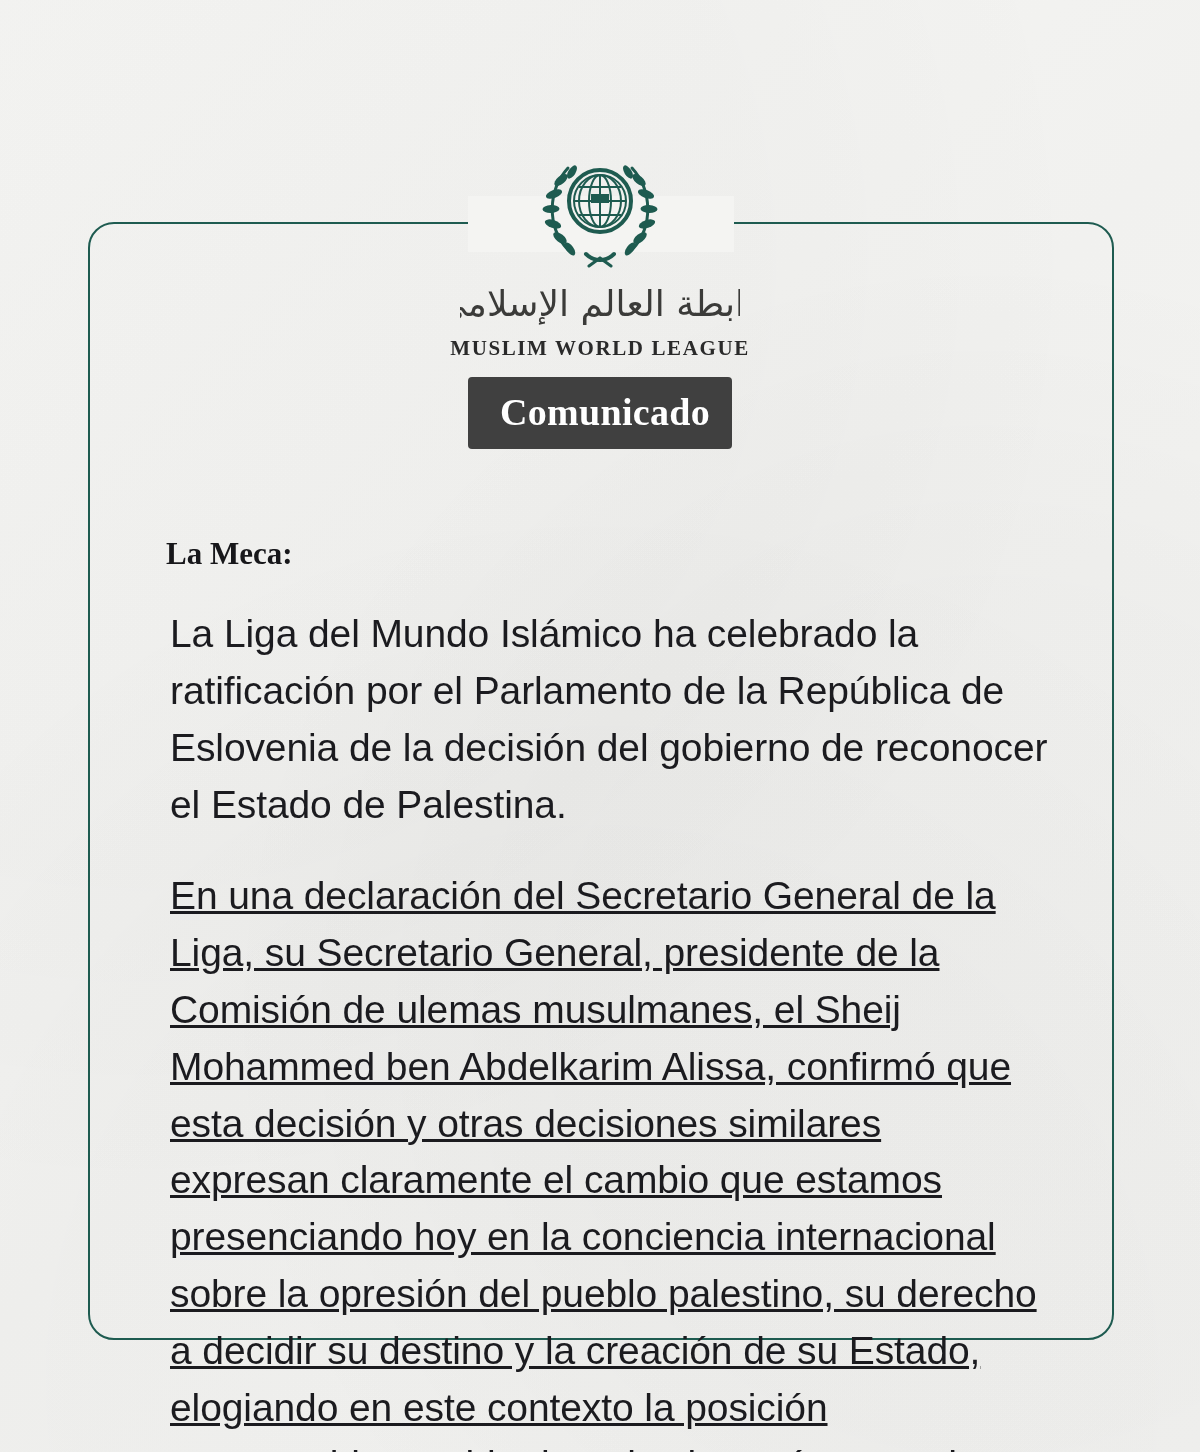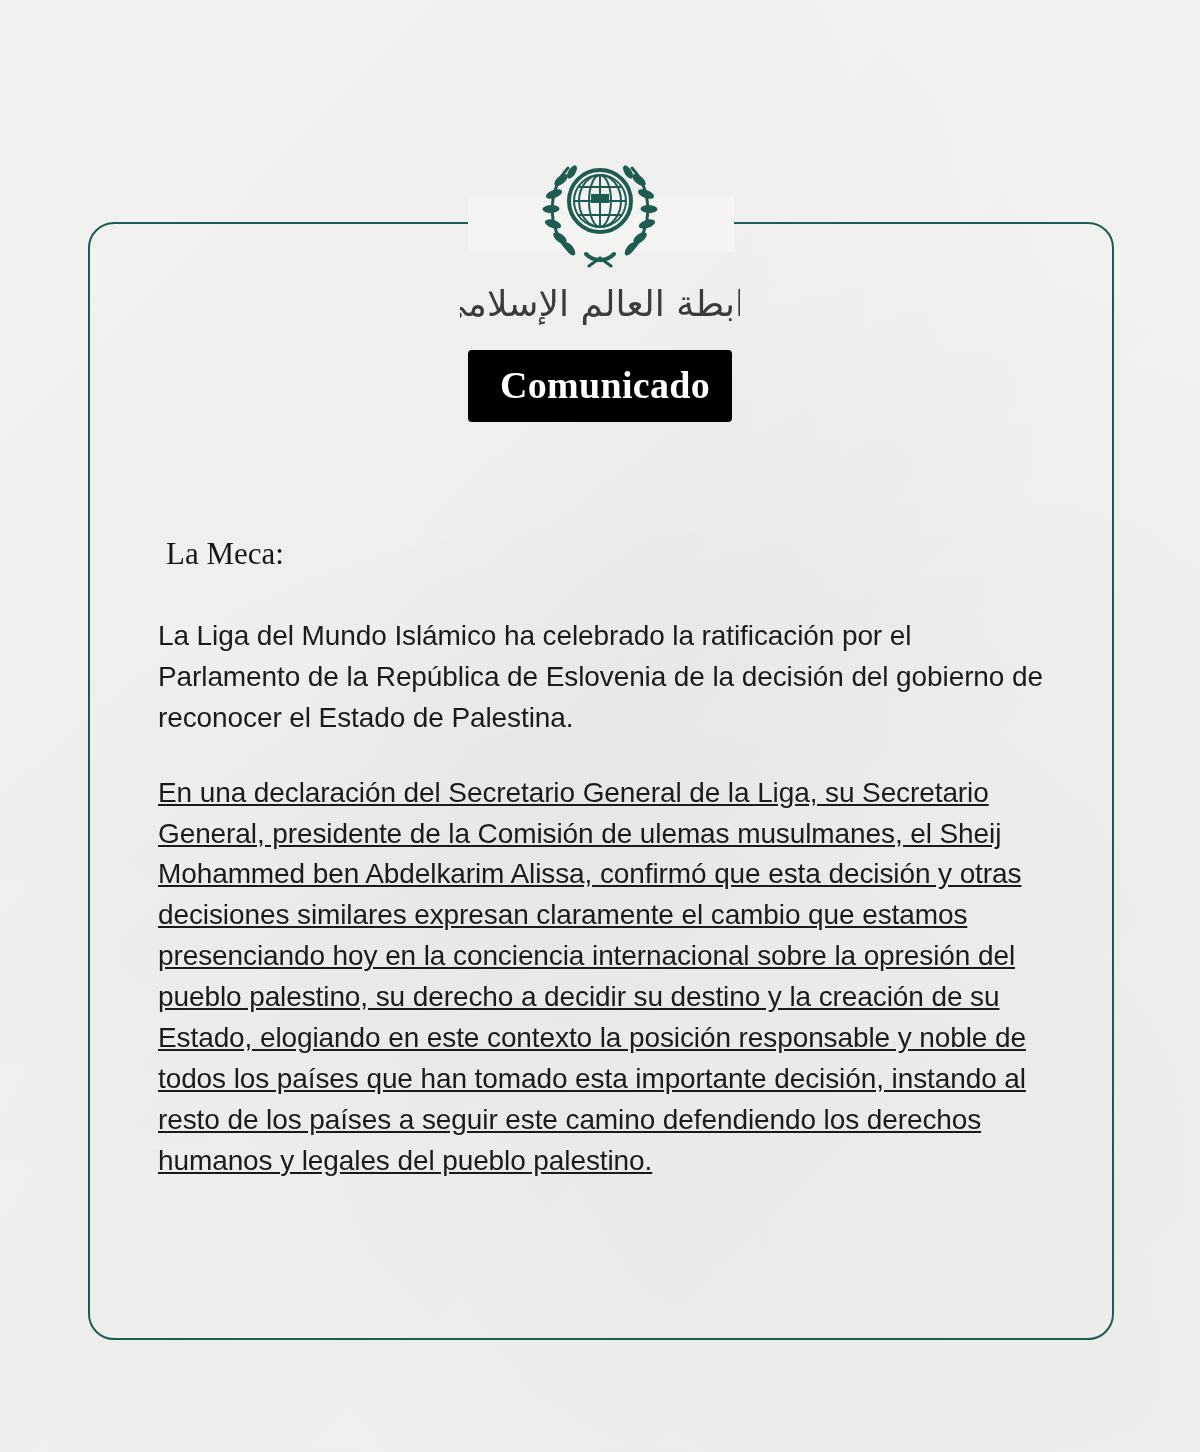--- a/index.html
+++ b/index.html
@@ -81,52 +81,52 @@
     letter-spacing: 1.6px;
     color: #2a2a2a;
   }
 
   .badge-wrap {
     margin-top: 16px;
     display: flex;
     justify-content: center;
   }
   .badge {
-    background: #000000;
+    background: #404040;
     color: #ffffff;
     font-family: "Liberation Serif", serif;
     font-weight: 700;
     font-size: 38px;
     line-height: 1;
     padding: 16px 22px 18px 32px;
     border-radius: 4px;
     letter-spacing: 0.3px;
   }
 
   .body-area {
     position: absolute;
     left: 158px;
     top: 536px;
     width: 890px;
   }
 
   .dateline {
     font-family: "Liberation Serif", serif;
-    font-weight: 400;
+    font-weight: 700;
     font-size: 31px;
     color: #17171a;
-    margin: 0 0 44px 8px;
+    margin: 0 0 34px 8px;
   }
 
   .para {
     font-family: "Liberation Sans", sans-serif;
-    font-size: 28px;
+    font-size: 39px;
     line-height: 1.46;
     color: #1b1b1f;
-    margin: 0 0 34px 0;
+    margin: 0 0 34px 12px;
     letter-spacing: -0.1px;
   }
   .para:last-child { margin-bottom: 0; text-decoration: underline; }
 </style>
 </head>
 <body>
 
 <div class="paper-texture"></div>
 
 <div class="card-frame"></div>
@@ -176,20 +176,21 @@
     <path d="M52 104 C60 112, 72 112, 80 104" fill="none" stroke="#1e5b50" stroke-width="4" stroke-linecap="round"></path>
     <path d="M66 108 L55 116 M66 108 L77 116" stroke="#1e5b50" stroke-width="3" stroke-linecap="round" fill="none"></path>
   </svg>
 
   <div class="arabic-wordmark">
     <svg width="280" height="58" viewBox="0 0 280 58" aria-hidden="true">
       <text x="140" y="42" text-anchor="middle" font-family="'DejaVu Sans', sans-serif" font-size="36" fill="#3b3b39">رابطة العالم الإسلامي</text>
     </svg>
   </div>
 
+  <div class="latin-wordmark">MUSLIM WORLD LEAGUE</div>
 
   <div class="badge-wrap">
     <div class="badge">Comunicado</div>
   </div>
 </div>
 
 <div class="body-area">
   <div class="dateline">La Meca:</div>
   <p class="para">La Liga del Mundo Islámico ha celebrado la ratificación por el Parlamento de la República de Eslovenia de la decisión del gobierno de reconocer el Estado de Palestina.</p>
   <p class="para"> En una declaración del Secretario General de la Liga, su Secretario General, presidente de la Comisión de ulemas musulmanes, el Sheij Mohammed ben Abdelkarim Alissa, confirmó que esta decisión y otras decisiones similares expresan claramente el cambio que estamos presenciando hoy en la conciencia internacional sobre la opresión del pueblo palestino, su derecho a decidir su destino y la creación de su Estado, elogiando en este contexto la posición responsable y noble de todos los países que han tomado esta importante decisión, instando al resto de los países a seguir este camino defendiendo los derechos humanos y legales del pueblo palestino.</p>

